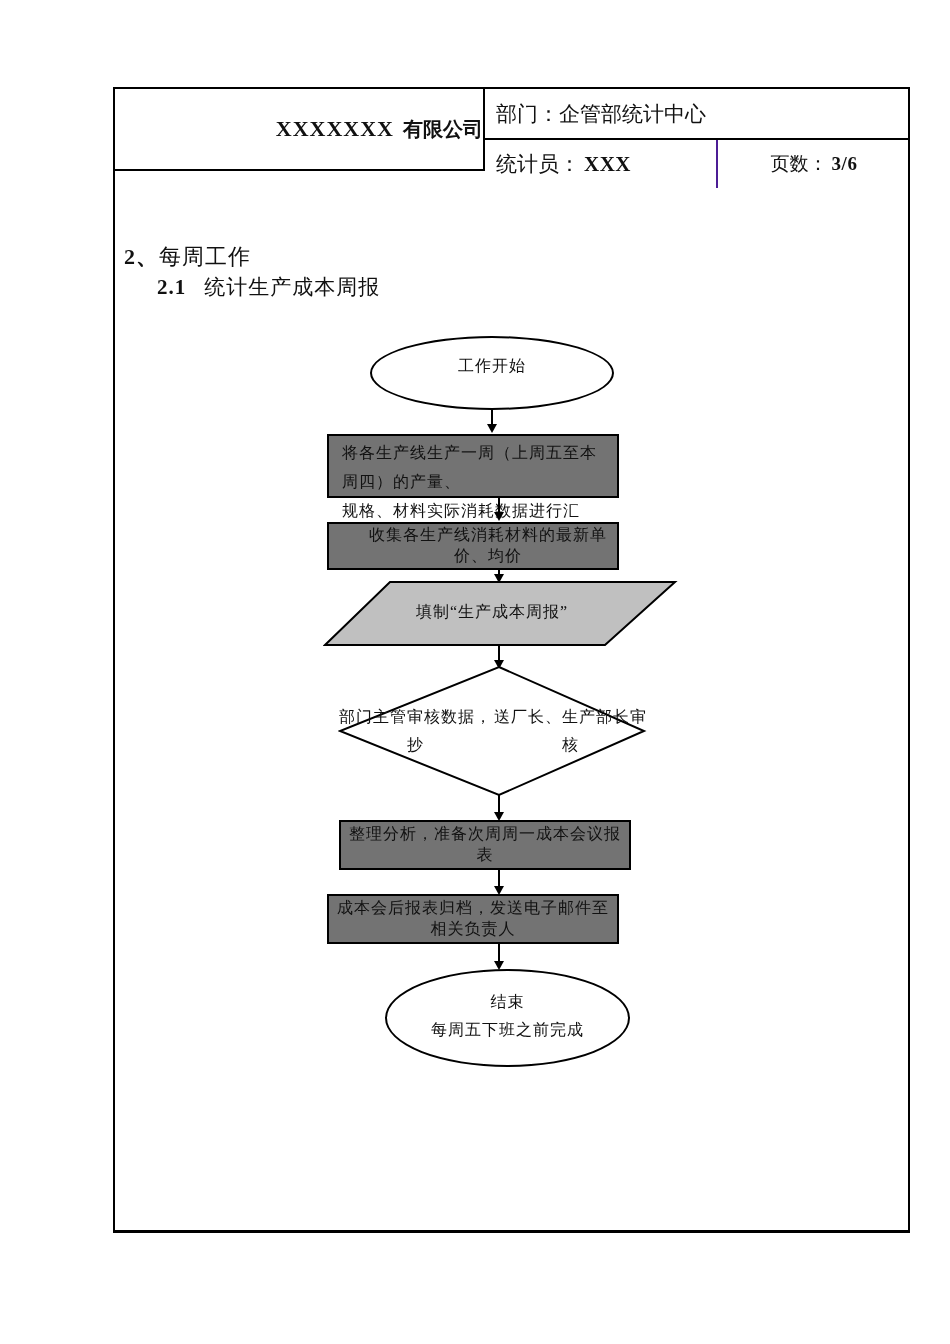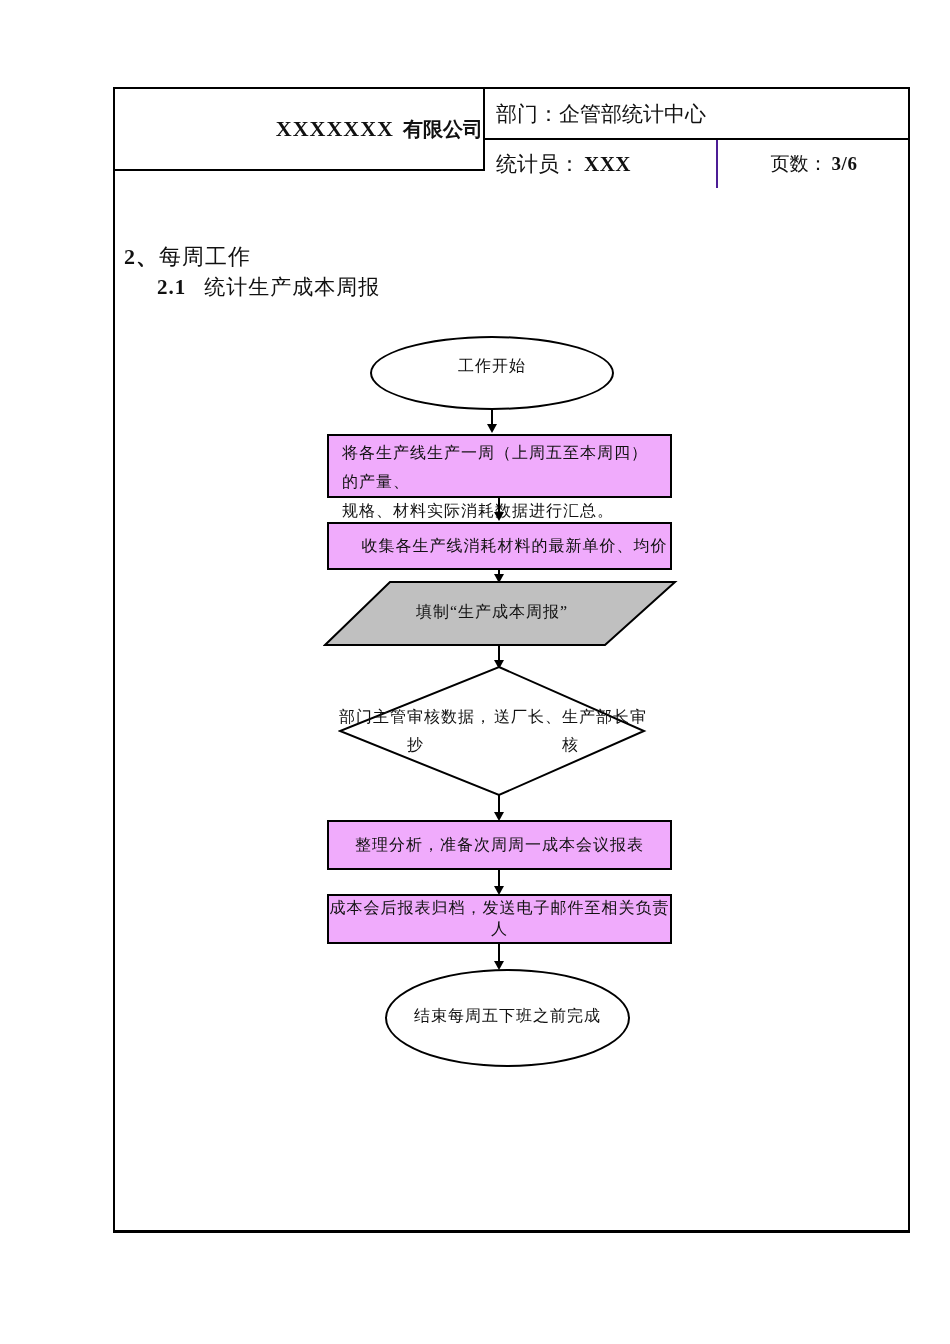--- a/index.html
+++ b/index.html
@@ -67,29 +67,29 @@
     position: absolute; box-sizing: border-box;
     font-size: 16px; letter-spacing: 1px;
   }
   .terminator {
     border: 2px solid #000; border-radius: 50%;
     display: flex; align-items: center; justify-content: center;
     text-align: center;
   }
   .el-start { left: 255px; top: 247px; width: 244px; height: 74px; padding-bottom: 14px; }
   .el-end   { left: 270px; top: 880px; width: 245px; height: 98px;
-              flex-direction: row; line-height: 28px; padding-bottom: 4px; }
+              flex-direction: column; line-height: 28px; padding-bottom: 4px; }
   .proc {
-    left: 212px; width: 345px;
-    border: 2px solid #000; background: #f0abfc;
+    left: 212px; width: 292px;
+    border: 2px solid #000; background: #737373;
   }
   .proc-center { display: flex; align-items: center; justify-content: center; text-align: center; }
   .rect-1 { top: 345px; height: 64px; padding: 2px 13px; line-height: 29px; }
   .rect-2 { top: 433px; height: 48px; padding-left: 30px; }
-  .rect-3 { top: 731px; height: 50px; }
+  .rect-3 { top: 731px; height: 50px; margin-left: 12px; }
   .rect-4 { top: 805px; height: 50px; }
   .par-wrap { left: 208px; top: 491px; width: 358px; height: 68px; }
   .par-text {
     position: absolute; left: 0; top: 0; width: 358px; height: 64px;
     display: flex; align-items: center; justify-content: center;
     transform: translateX(-10px);
   }
   .dia-wrap { left: 223px; top: 576px; width: 310px; height: 132px; }
   .dia-text {
     position: absolute; left: 0; top: 0; width: 310px; height: 132px;

